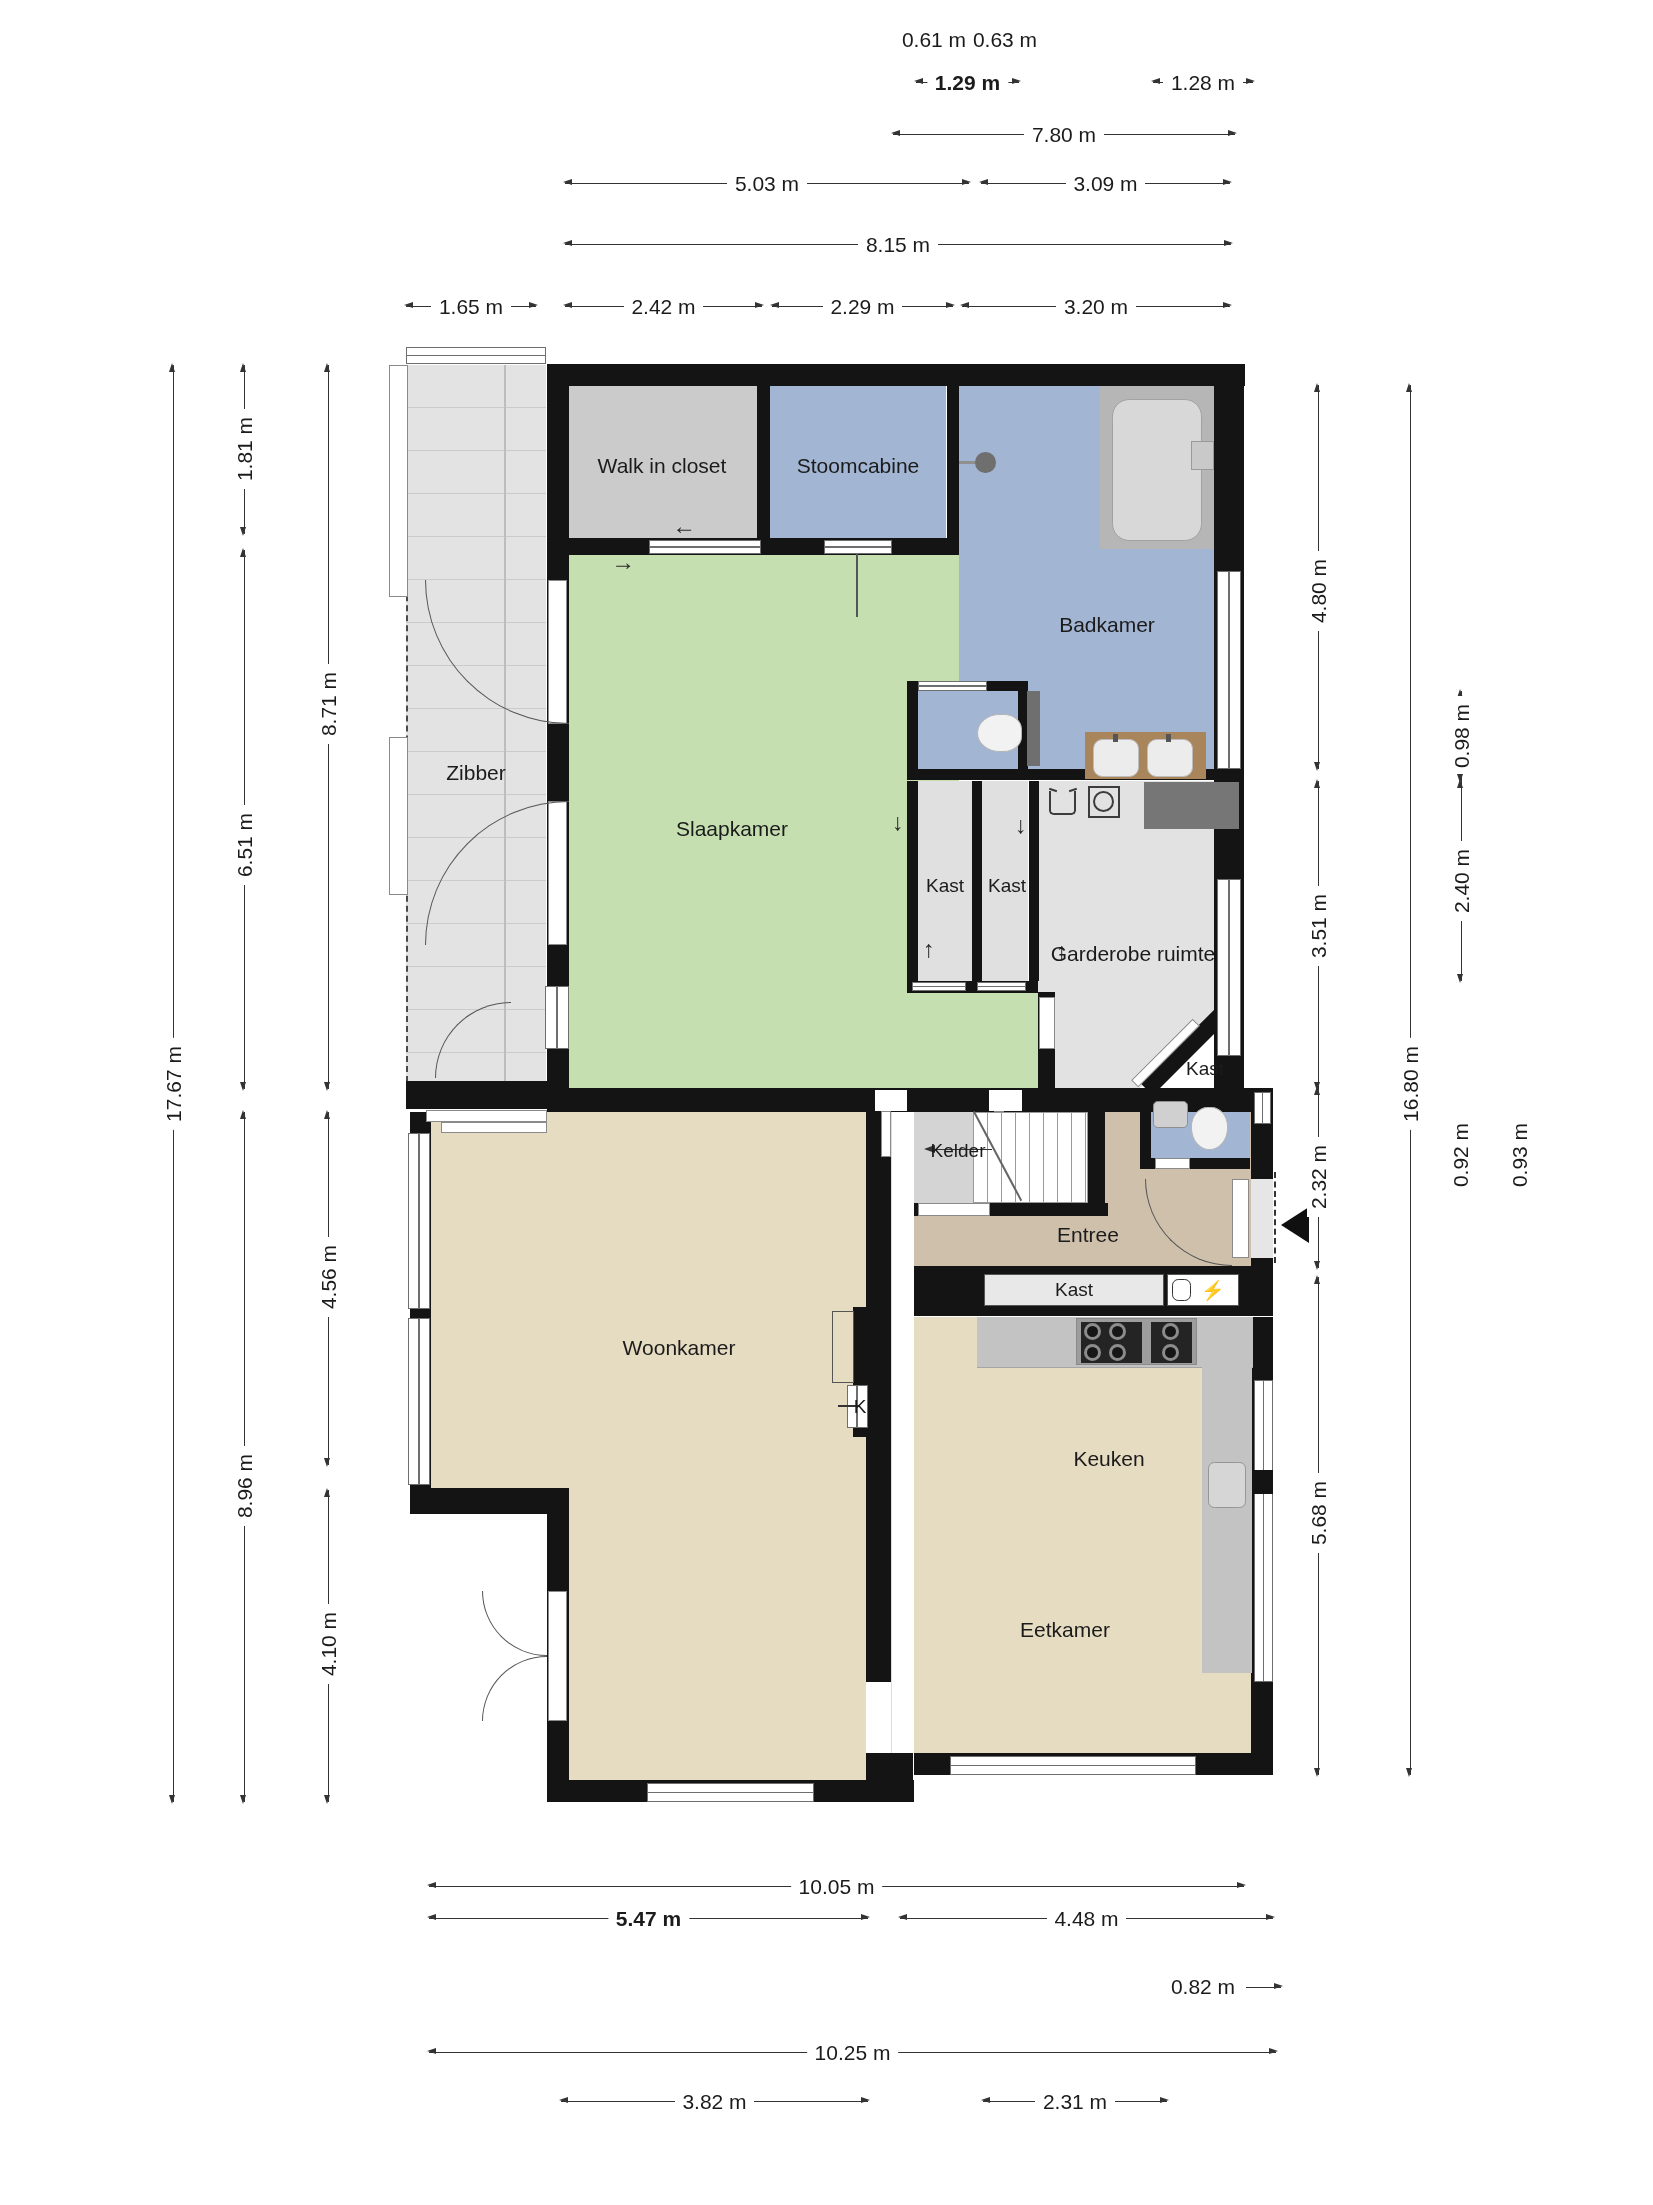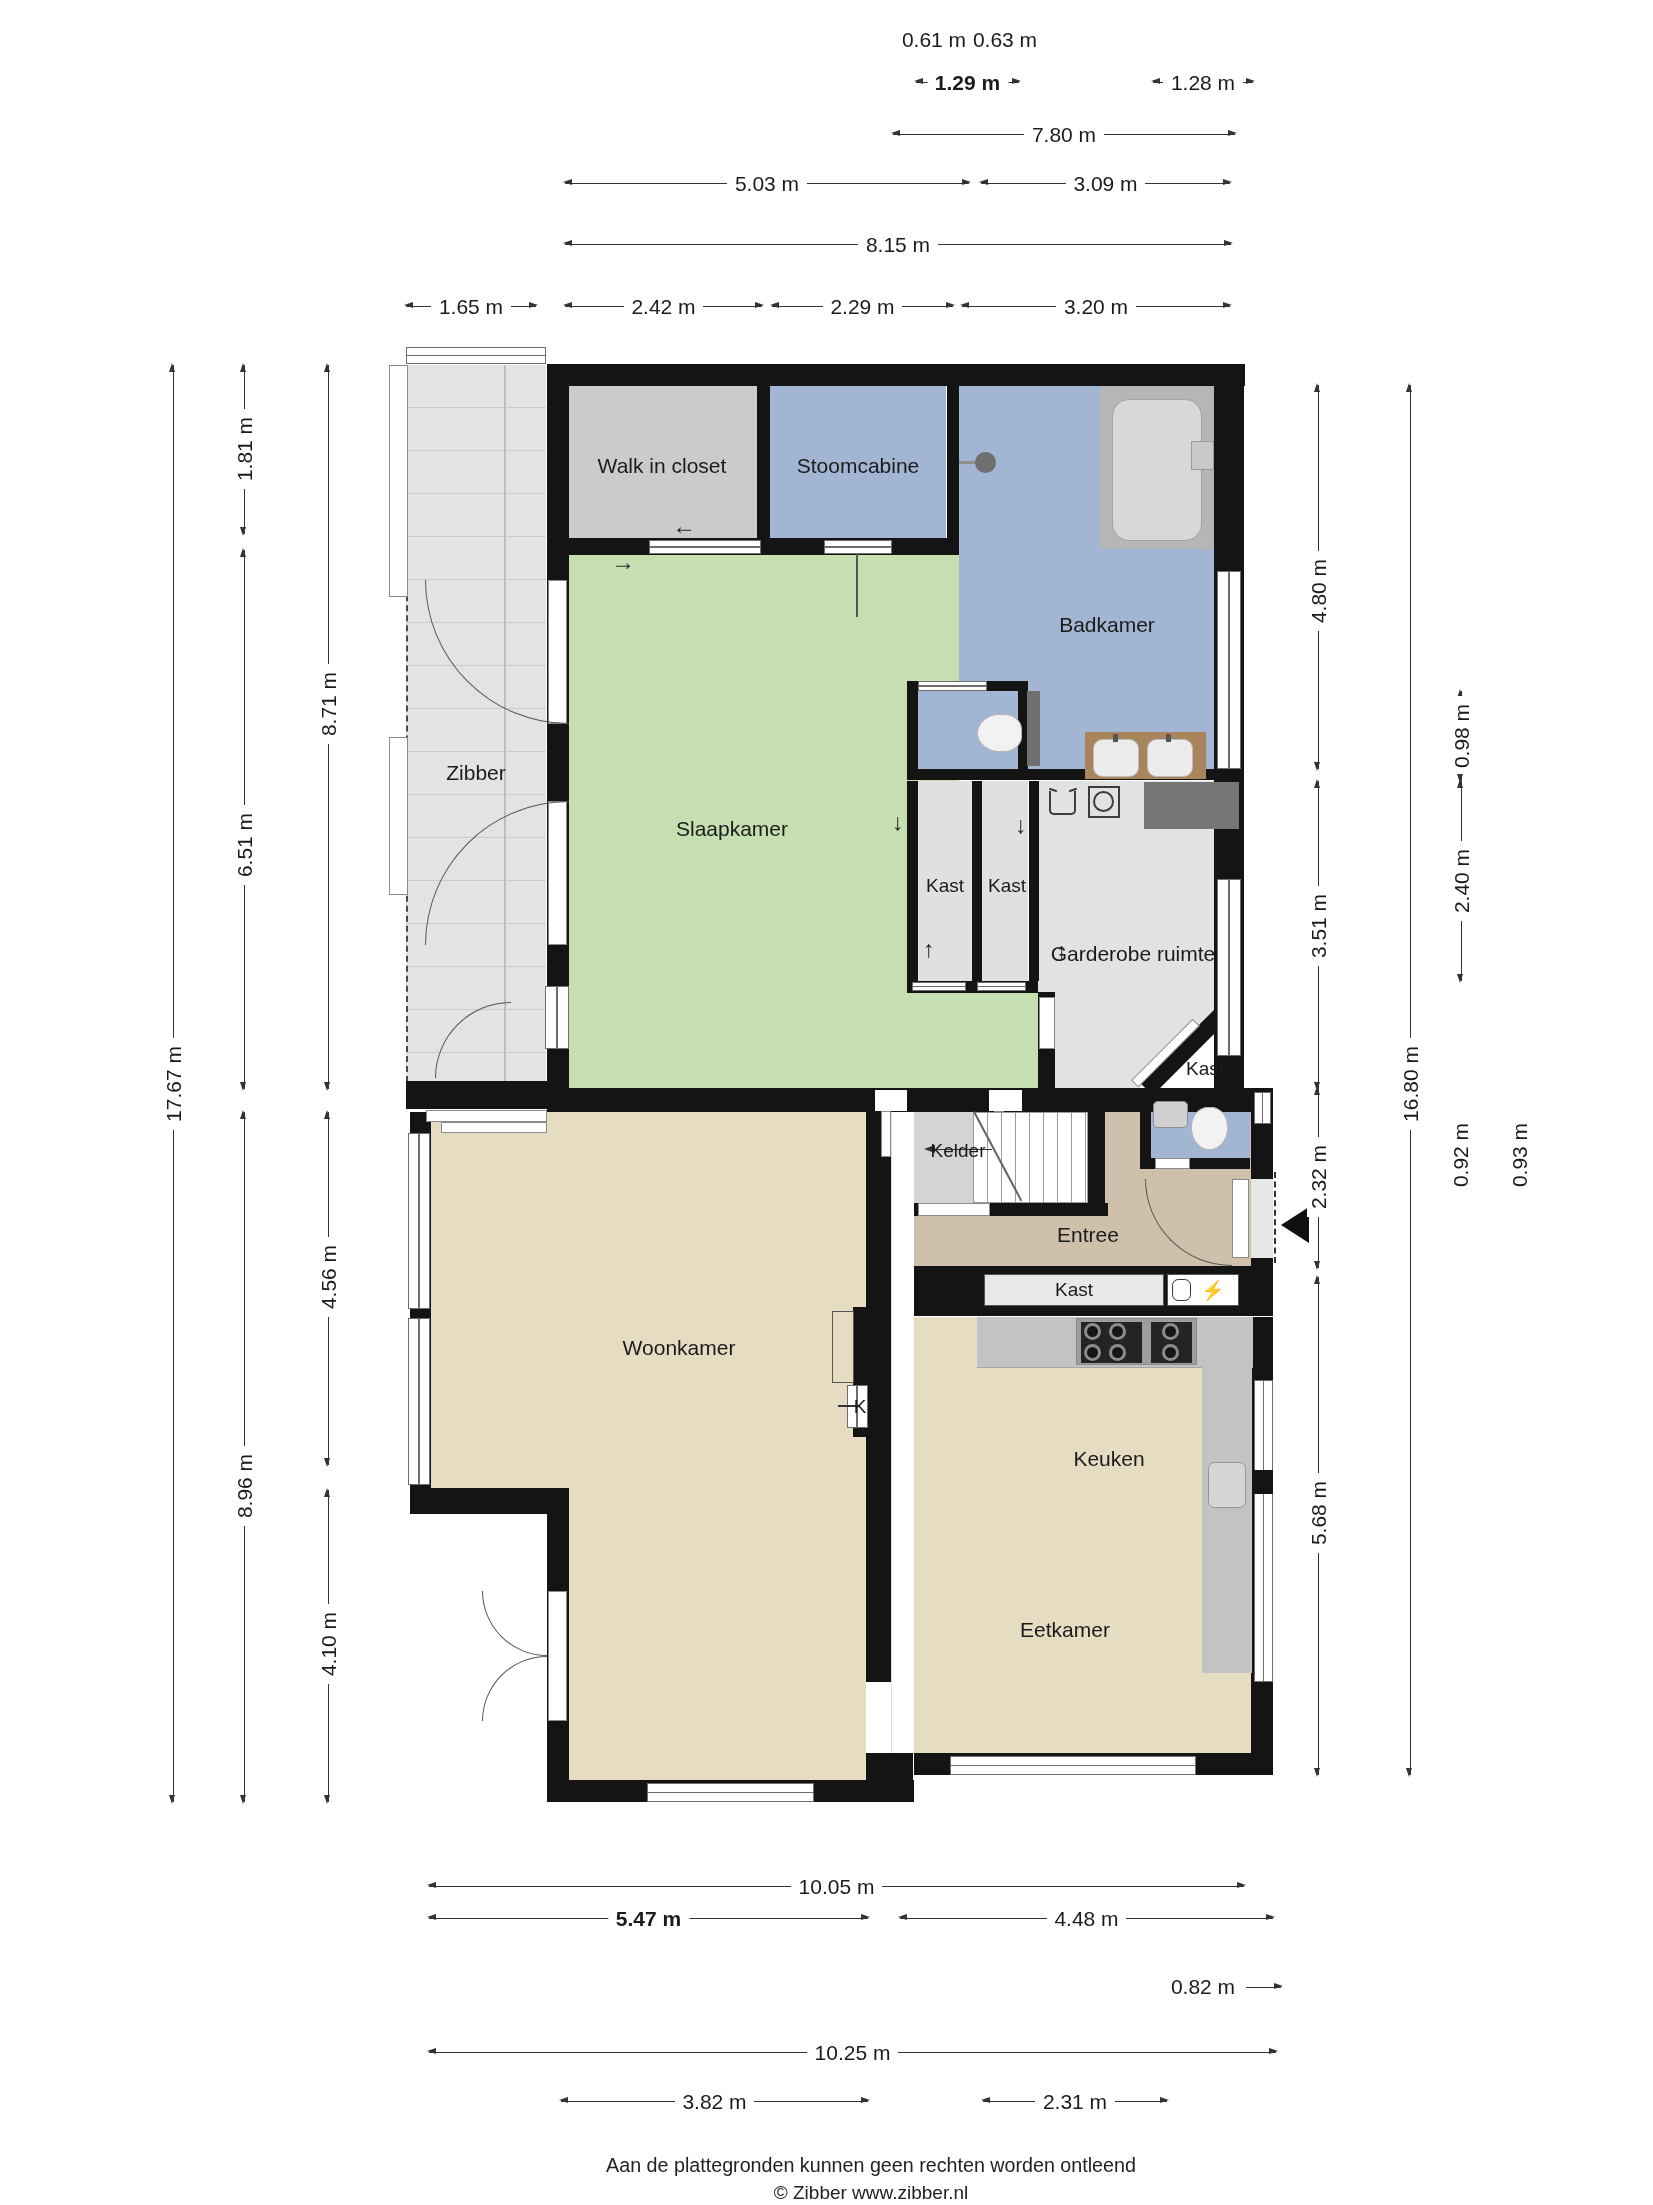--- a/index.html
+++ b/index.html
@@ -332,19 +332,15 @@
   <div class="dimh" style="left:429px;top:2052px;width:847px;">
       <span>10.25 m</span>
     </div>
   <div class="dimh" style="left:561px;top:2101px;width:307px;">
       <span>3.82 m</span>
     </div>
   <div class="dimh" style="left:983px;top:2101px;width:184px;">
       <span>2.31 m</span>
     </div>
 
-  <div class="footer" style="left:871px;top:2152px;">
-    <div>Aan de plattegronden kunnen geen rechten worden ontleend</div>
-    <div style="font-size:19px;">© Zibber www.zibber.nl</div>
-  </div>
 
 </div>
 
 
 </body></html>

